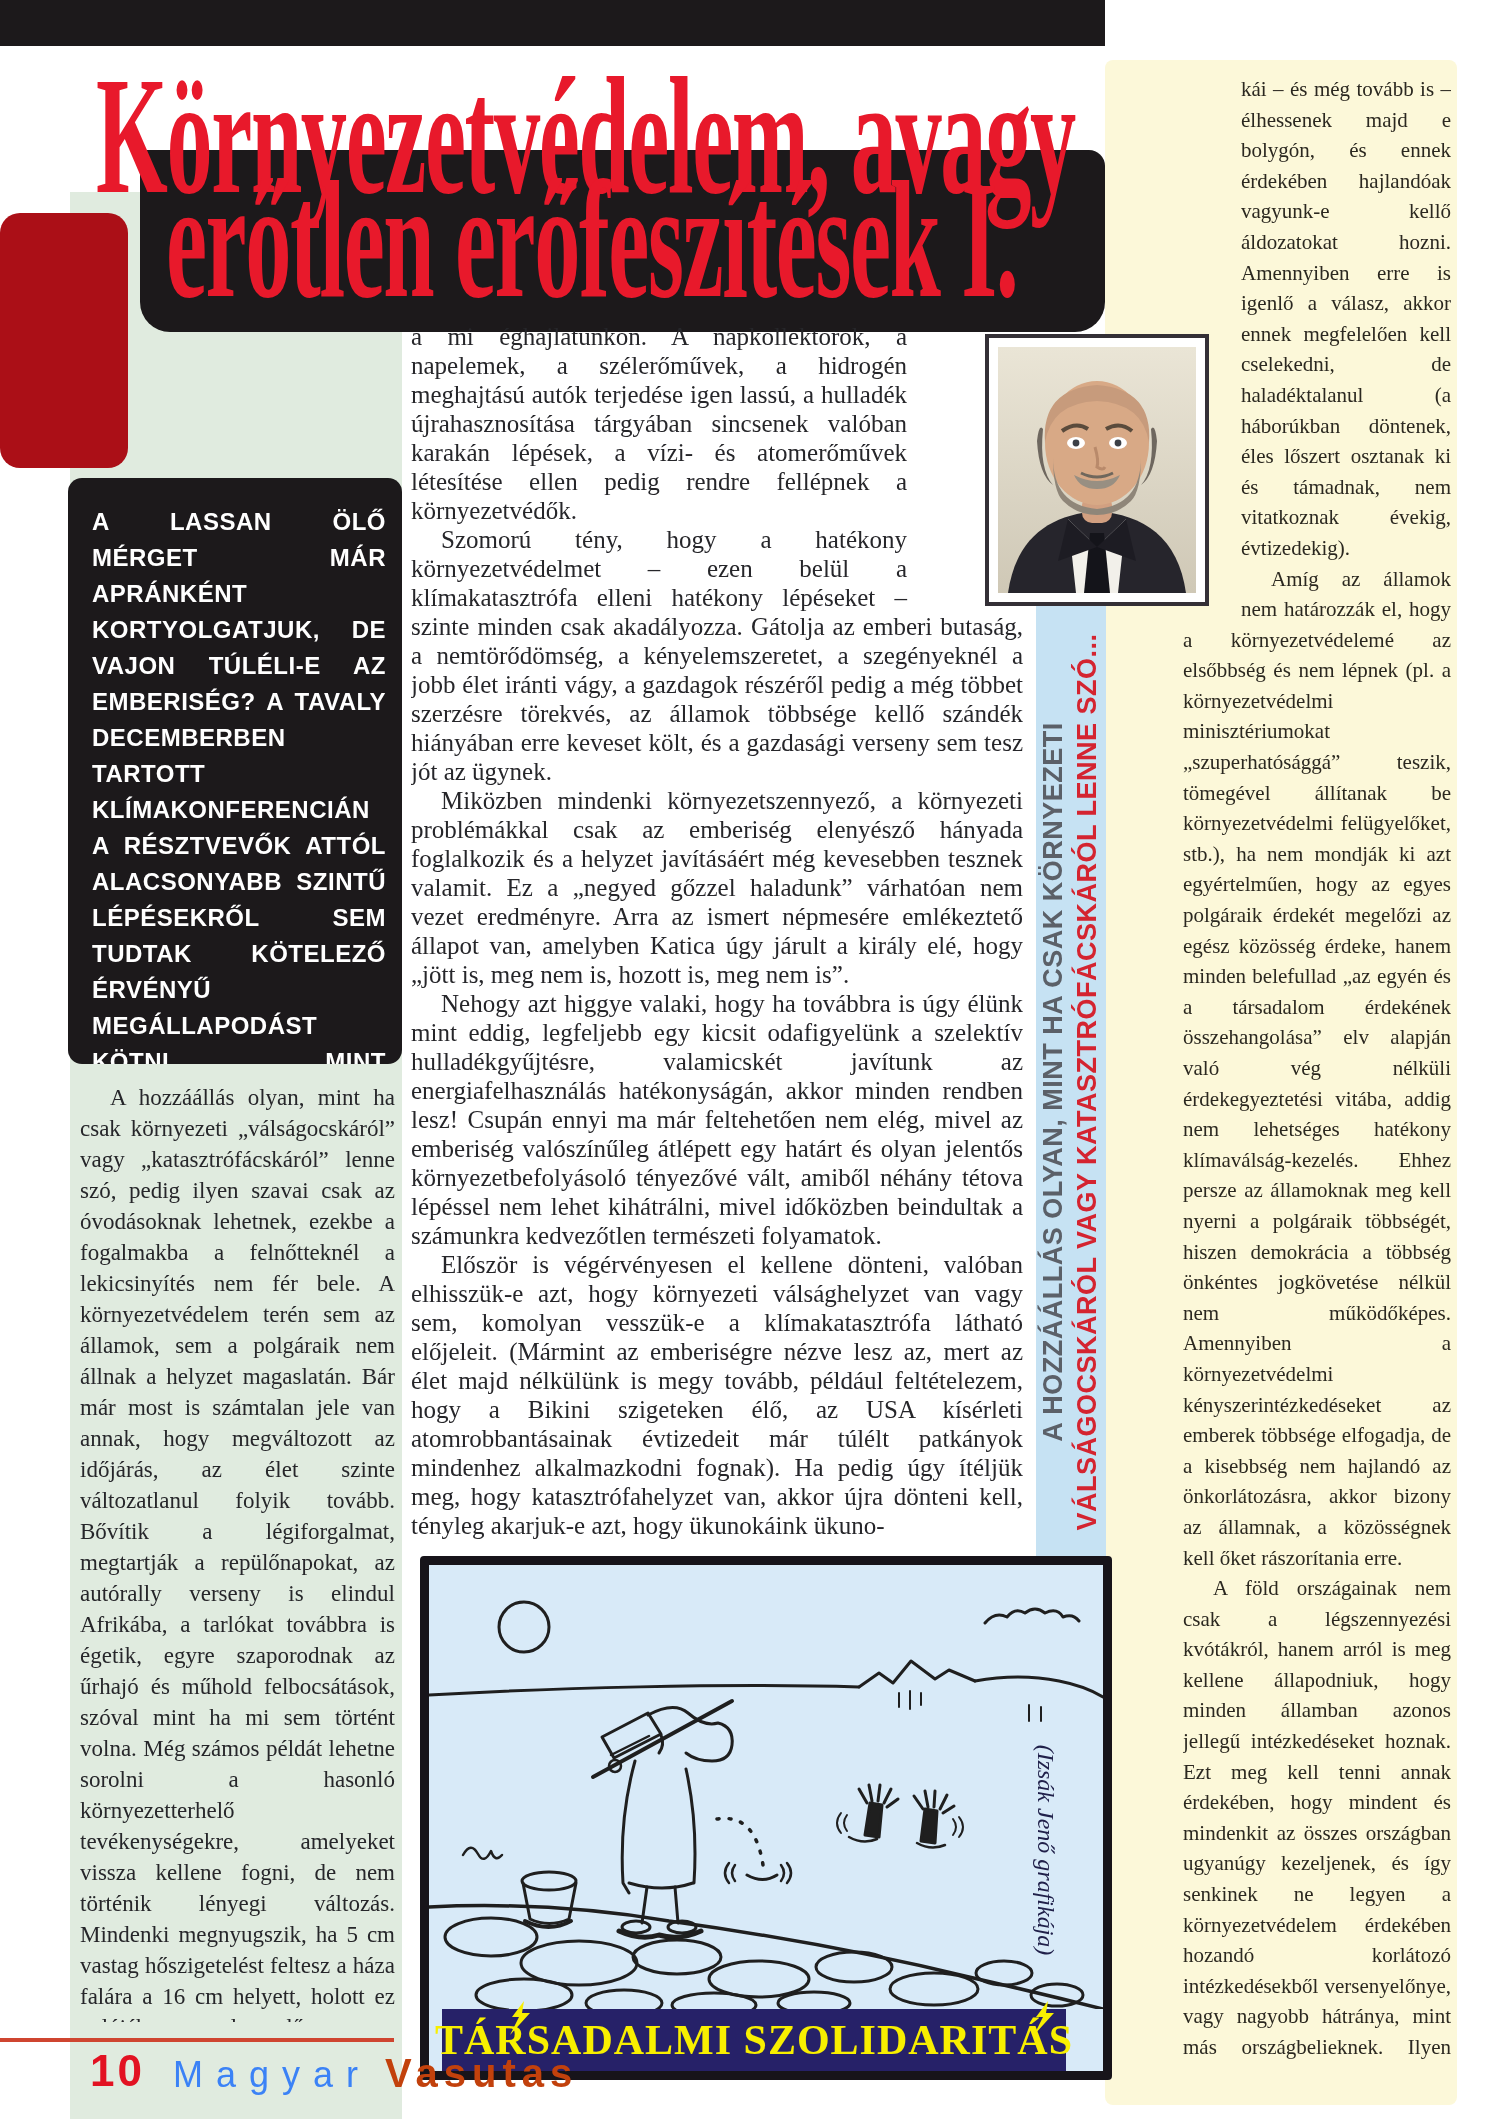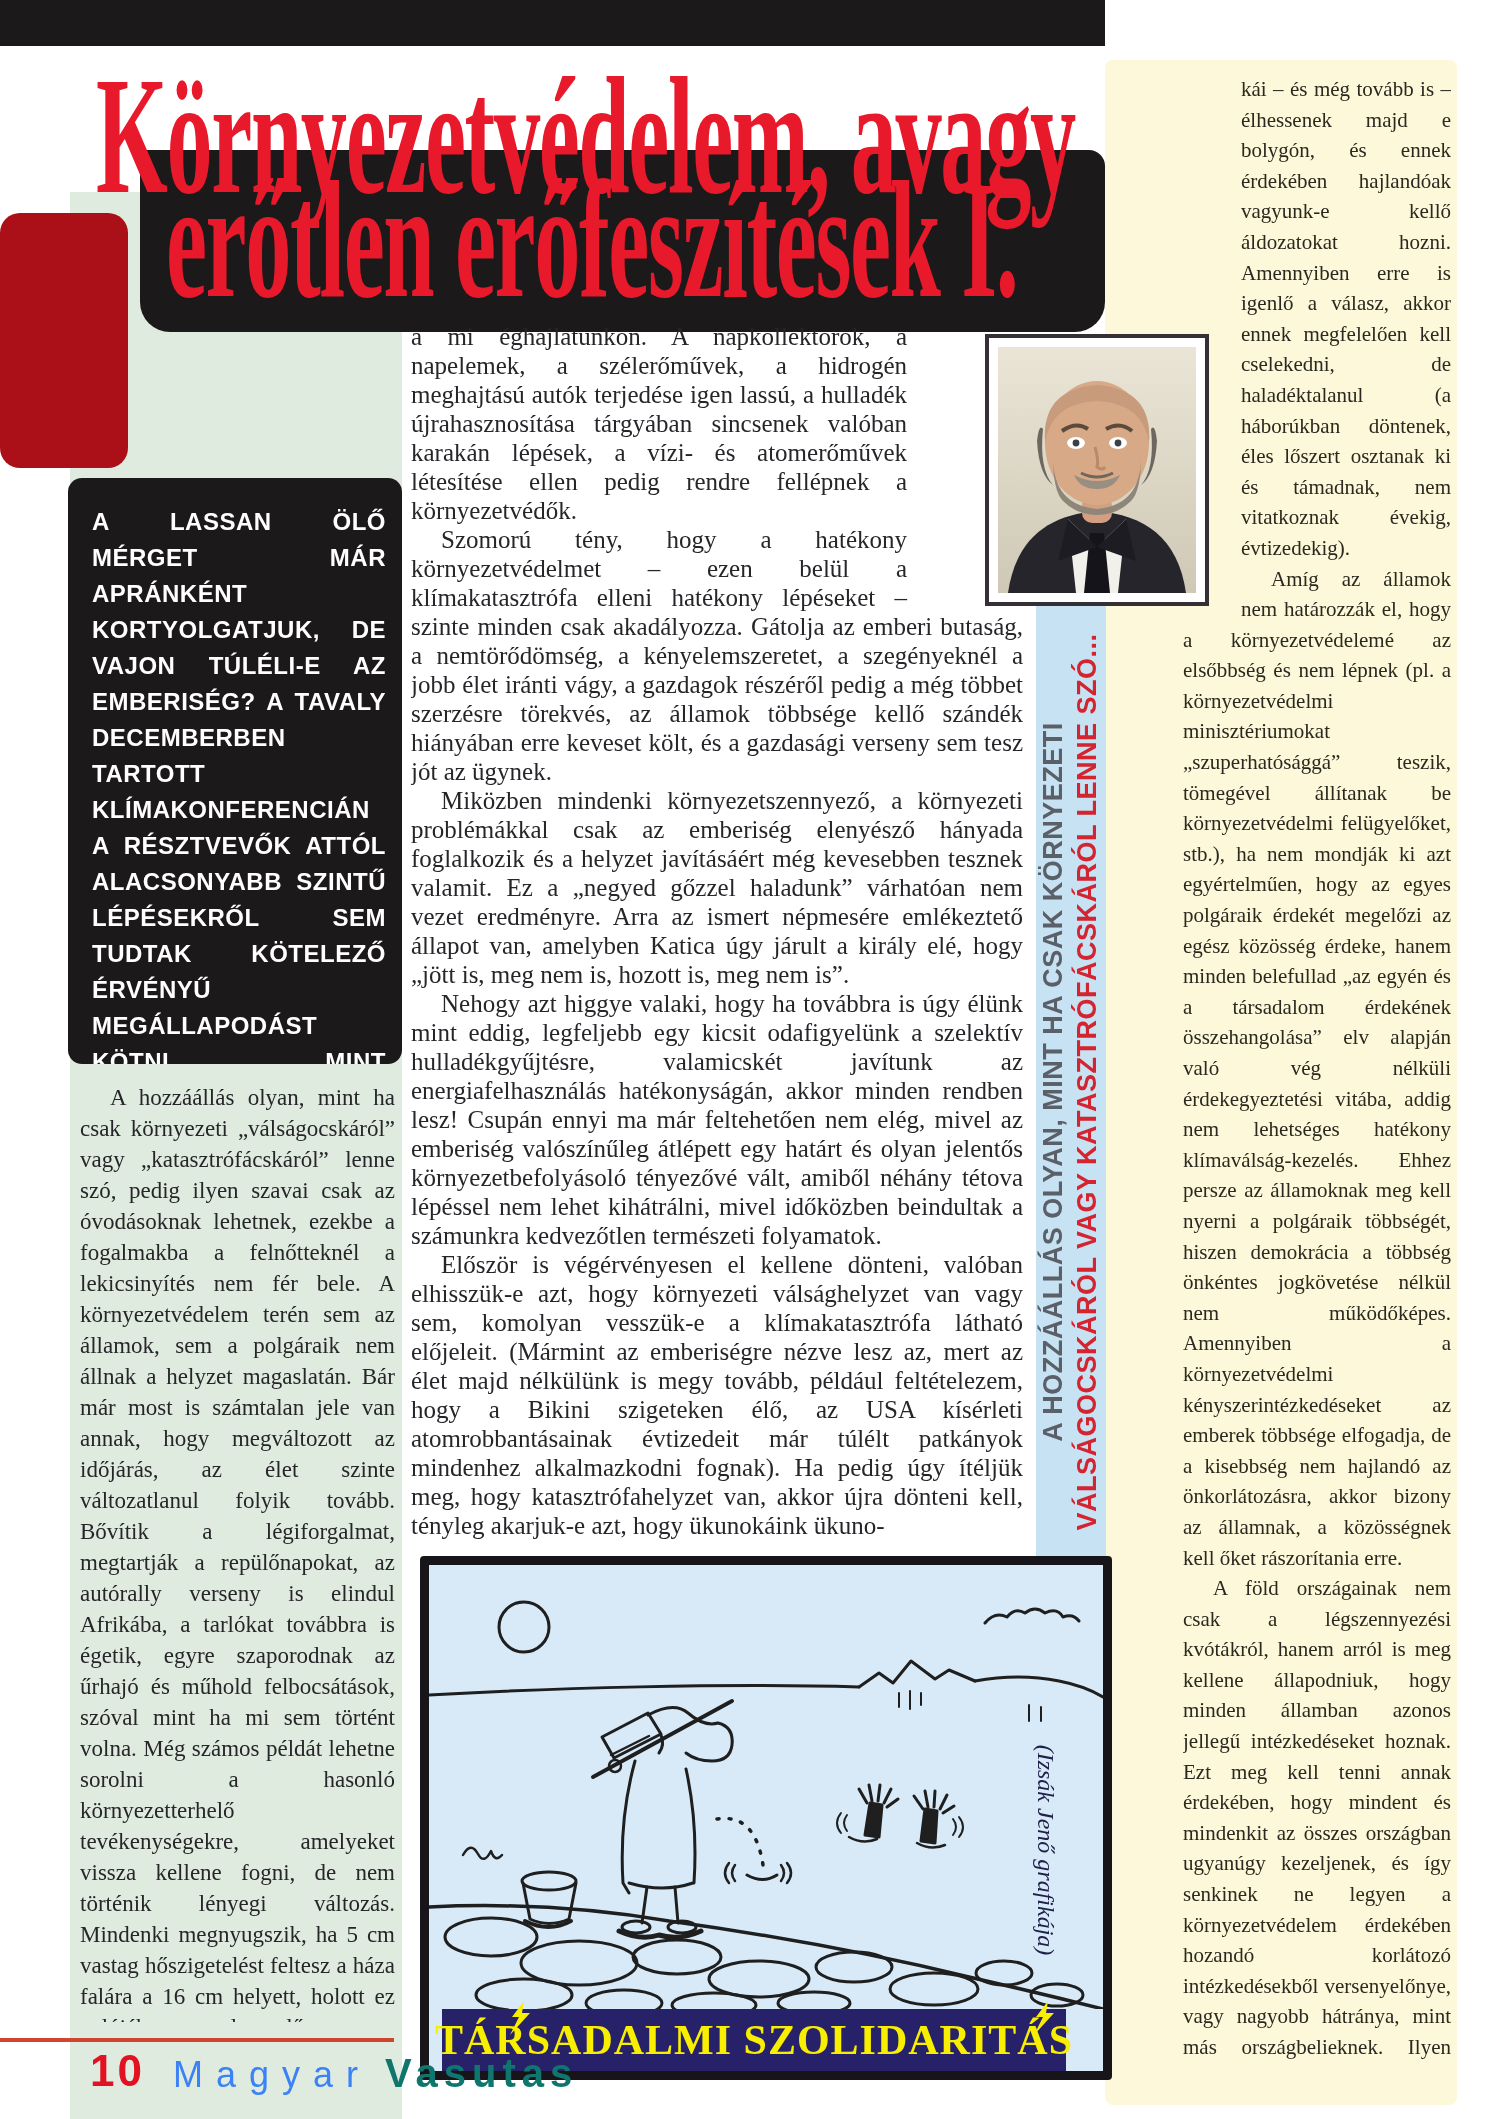--- a/index.html
+++ b/index.html
@@ -56,21 +56,21 @@
   .bolt1{left:66px;} .bolt2{left:590px;}
   .credit{position:absolute;left:630px;top:120px;width:330px;height:26px;
           transform:rotate(90deg);transform-origin:0 0;
           font-style:italic;font-size:24px;color:#20204a;white-space:nowrap;text-align:center;}
   
   .footline{left:0;top:2038px;width:394px;height:4px;background:#cf4530;z-index:4;}
   .footer{left:90px;top:2046px;z-index:4;display:flex;align-items:flex-end;
           font-family:"Liberation Sans",sans-serif;white-space:nowrap;}
   .pnum{color:#e21222;font-weight:bold;font-size:44px;letter-spacing:3px;}
   .mag1{color:#3b82f6;font-size:36px;letter-spacing:13px;margin-left:28px;}
-  .mag2{color:#0f766e;font-weight:bold;font-size:40px;letter-spacing:6px;margin-left:14px;}
+  .mag2{color:#c2410c;font-weight:bold;font-size:40px;letter-spacing:6px;margin-left:14px;}
 </style>
 </head>
 <body>
 
 <div id="page">
 
   <div class="abs greenpanel"></div>
   <div class="abs creampanel"></div>
 
   <div class="abs bar1"></div>

